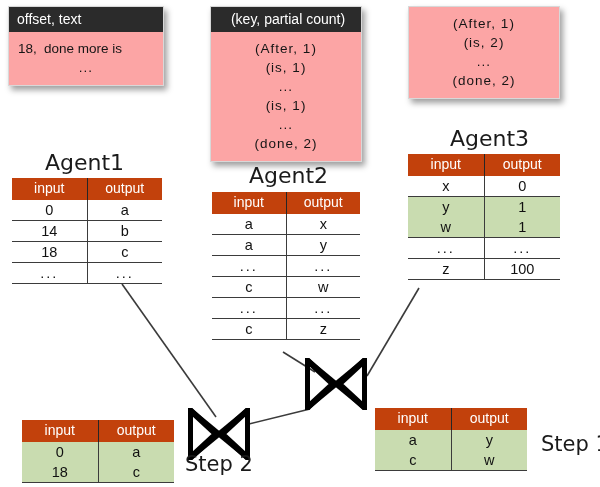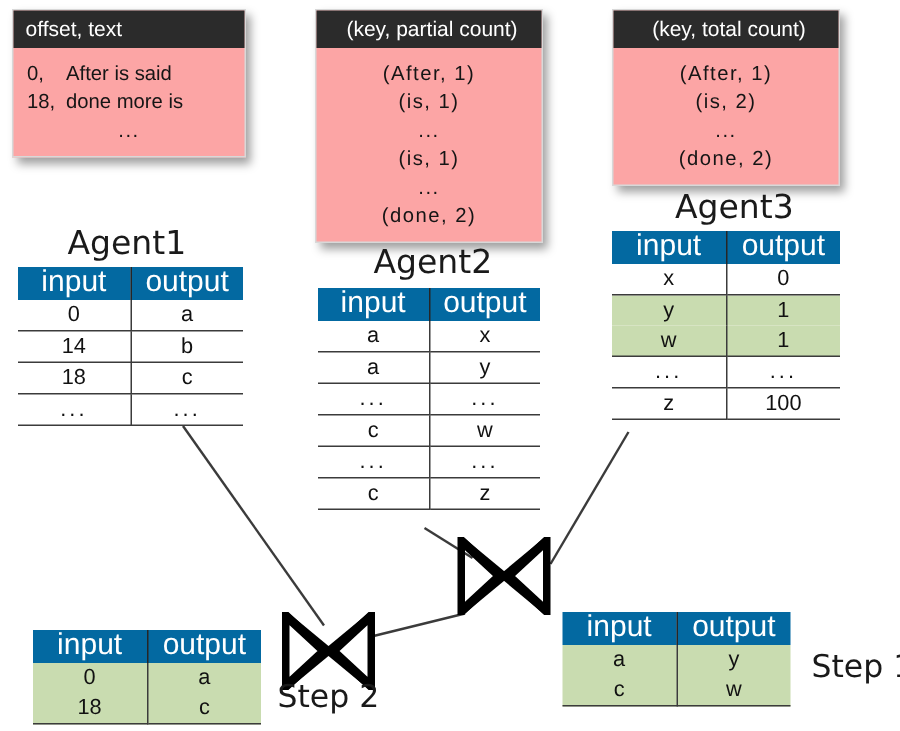--- a/index.html
+++ b/index.html
@@ -47,22 +47,22 @@
     font-size:21px;
     font-family:"DejaVu Sans",sans-serif;
     color:#1a1a1a;
     white-space:nowrap;
   }
 
   
   .iotable{position:absolute;box-sizing:border-box;}
   .iotable table{border-collapse:collapse;width:100%;table-layout:fixed;}
   .iotable th{
-    background:#0369a1;color:#fff;font-weight:normal;
-    font-size:20px;line-height:19px;padding:1px 0 2px 0;text-align:center;
+    background:#c2410c;color:#fff;font-weight:normal;
+    font-size:14px;line-height:19px;padding:1px 0 2px 0;text-align:center;
   }
   .iotable th.c1{border-right:1px solid #262626;}
   .iotable td{
     font-size:14.5px;line-height:18px;text-align:center;
     padding:1px 0 1px 0;background:#ffffff;
     border-bottom:1.6px solid #3b3b3b;
   }
   .iotable td.c1{border-right:1.8px solid #3b3b3b;}
   .iotable tr.hl td{background:#c9dcb0;}
   .iotable tr.nob td{border-bottom:none;}
@@ -86,40 +86,38 @@
   <line x1="283" y1="352" x2="315" y2="372" stroke="#3b3b3b" stroke-width="1.6"></line>
 
   <line x1="419" y1="288" x2="367" y2="376" stroke="#3b3b3b" stroke-width="1.6"></line>
 
   <line x1="310" y1="409" x2="249" y2="424" stroke="#3b3b3b" stroke-width="1.6"></line>
 </svg>
 
 <div class="card" style="left:8px;top:6px;width:156px;">
   <div class="card-title">offset, text</div>
   <div class="card-body">
-    <span class="row-ofs"><span class="num">0,</span><span>After is said</span></span>
     <span class="row-ofs"><span class="num">18,</span><span>done more is</span></span>
     <span class="dots-line">...</span>
   </div>
 </div>
 
 <div class="card" style="left:210px;top:6px;width:152px;">
   <div class="card-title center">(key, partial count)</div>
   <div class="card-body center">
     <span class="dots-line">(After, 1)</span>
     <span class="dots-line">(is, 1)</span>
     <span class="dots-line">...</span>
     <span class="dots-line">(is, 1)</span>
     <span class="dots-line">...</span>
     <span class="dots-line">(done, 2)</span>
   </div>
 </div>
 
 <div class="card" style="left:408px;top:6px;width:152px;">
-  <div class="card-title center">(key, total count)</div>
   <div class="card-body center">
     <span class="dots-line">(After, 1)</span>
     <span class="dots-line">(is, 2)</span>
     <span class="dots-line">...</span>
     <span class="dots-line">(done, 2)</span>
   </div>
 </div>
 
 <div class="agent-label" style="left:45px;top:150px;">Agent1</div>
 <div class="agent-label" style="left:249px;top:163px;">Agent2</div>

